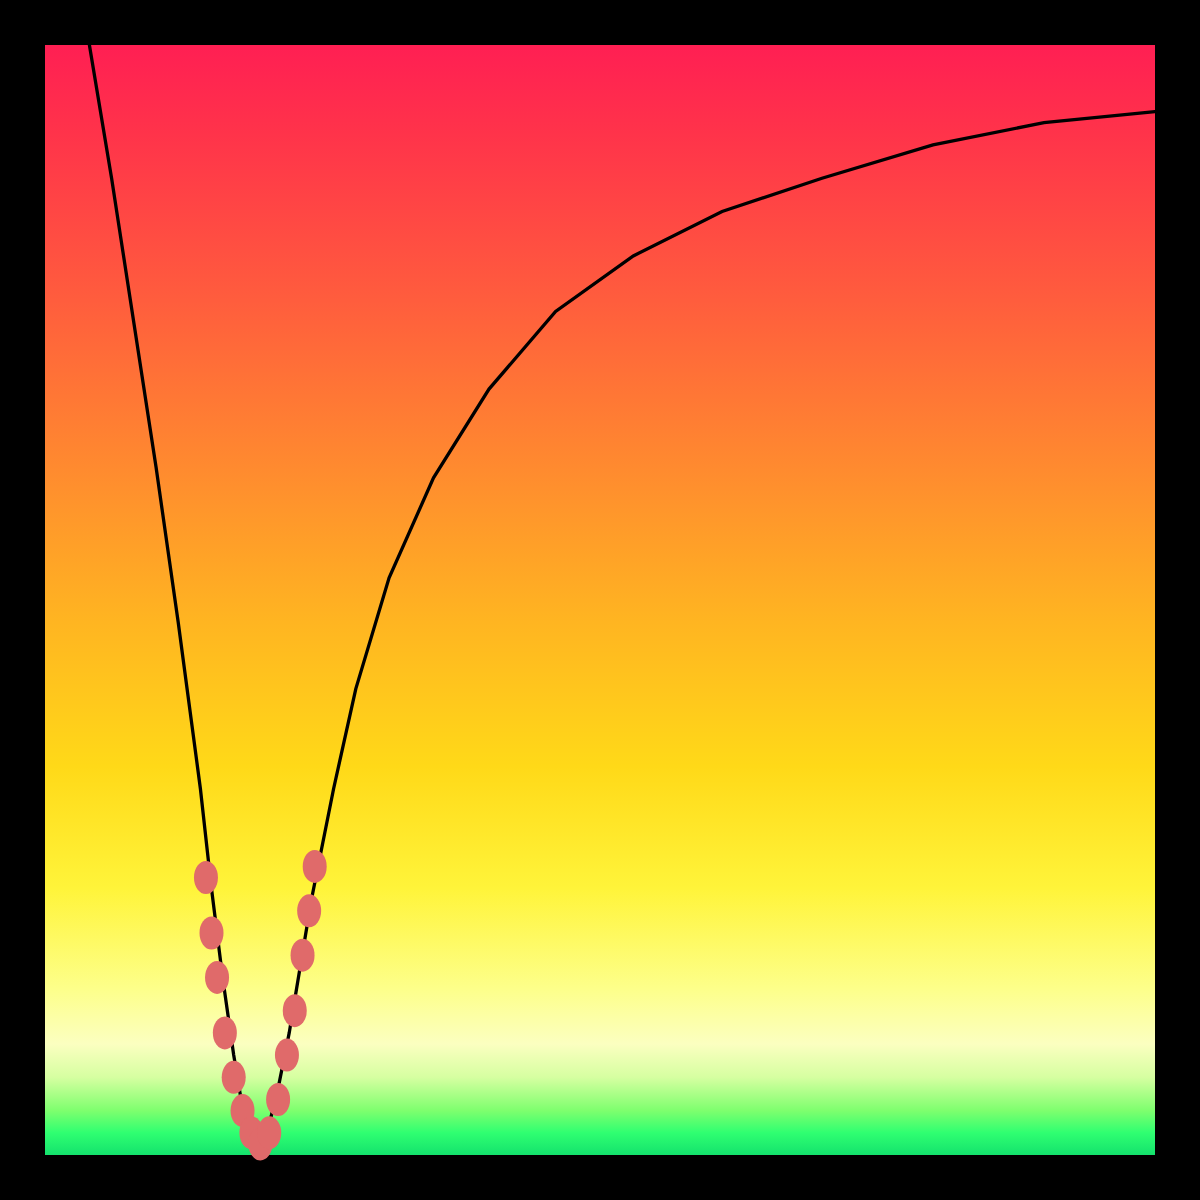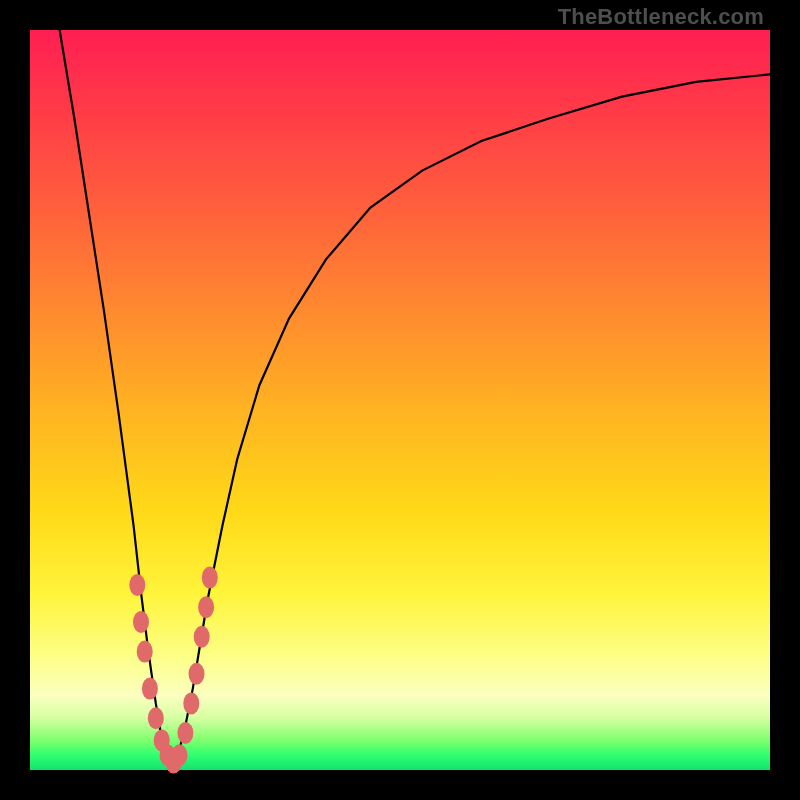--- a/index.html
+++ b/index.html
@@ -87,14 +87,13 @@
           <ellipse cx="149.5" cy="725.2" rx="8" ry="11" class="marker"></ellipse>
           <ellipse cx="155.4" cy="703.0" rx="8" ry="11" class="marker"></ellipse>
           <ellipse cx="161.3" cy="673.4" rx="8" ry="11" class="marker"></ellipse>
           <ellipse cx="166.5" cy="643.8" rx="8" ry="11" class="marker"></ellipse>
           <ellipse cx="171.7" cy="606.8" rx="8" ry="11" class="marker"></ellipse>
           <ellipse cx="176.1" cy="577.2" rx="8" ry="11" class="marker"></ellipse>
           <ellipse cx="179.8" cy="547.6" rx="8" ry="11" class="marker"></ellipse>
         </g>
     </svg>
   </div>
-  <div class="watermark">TheBottleneck.com</div>
 </div>
 
 </body></html>

